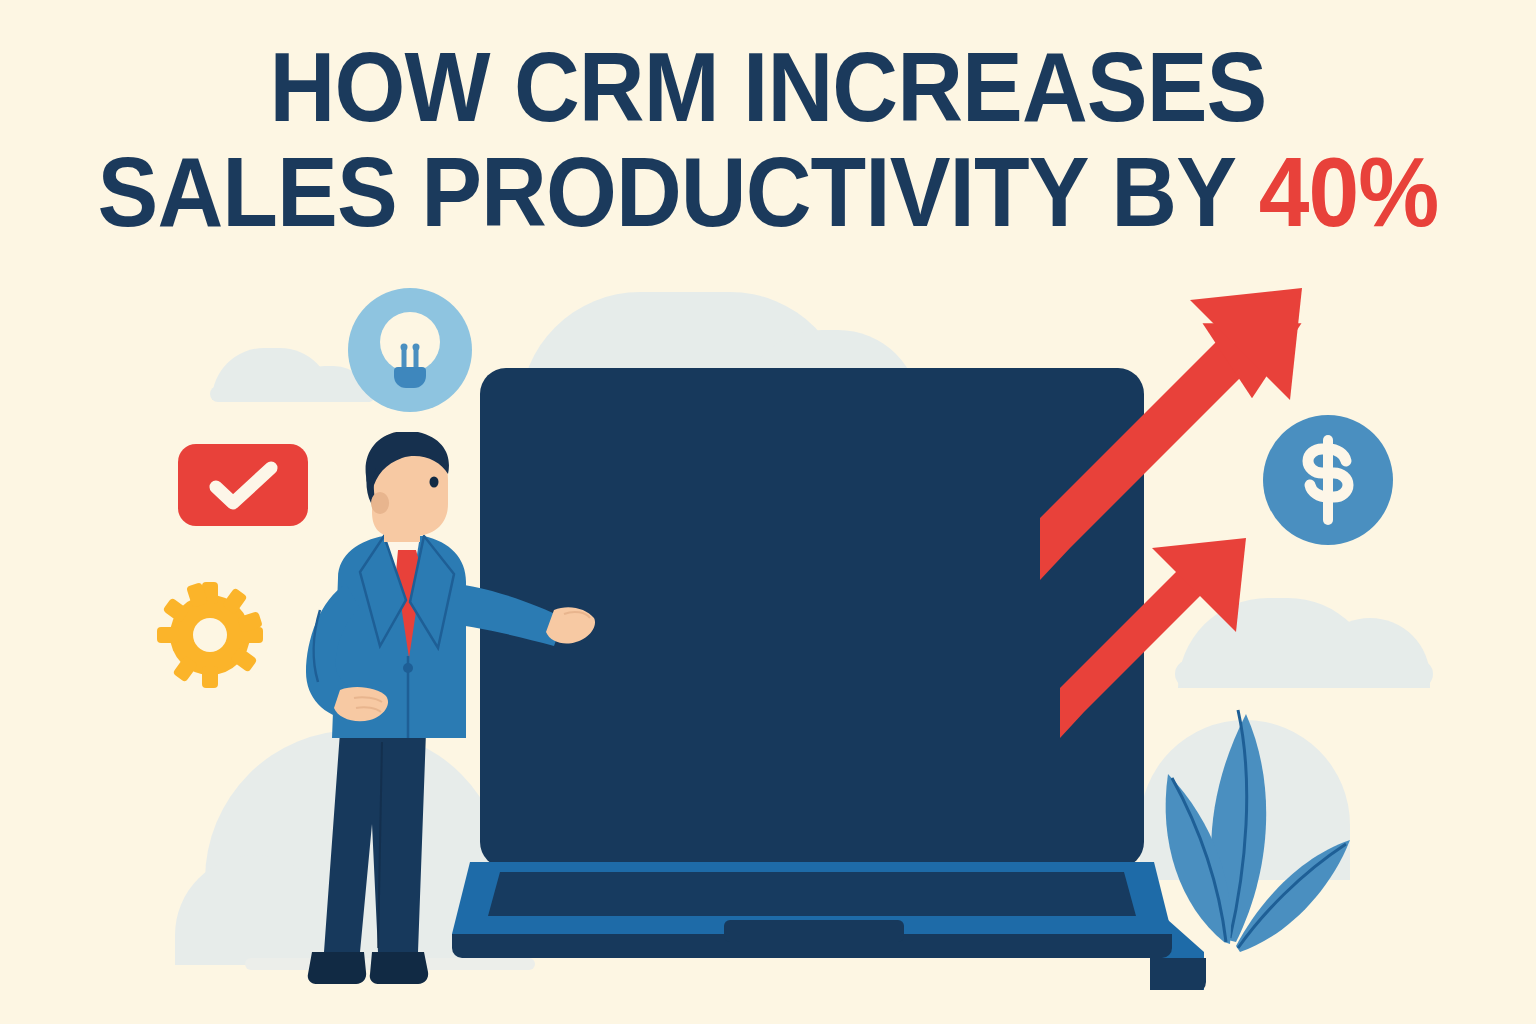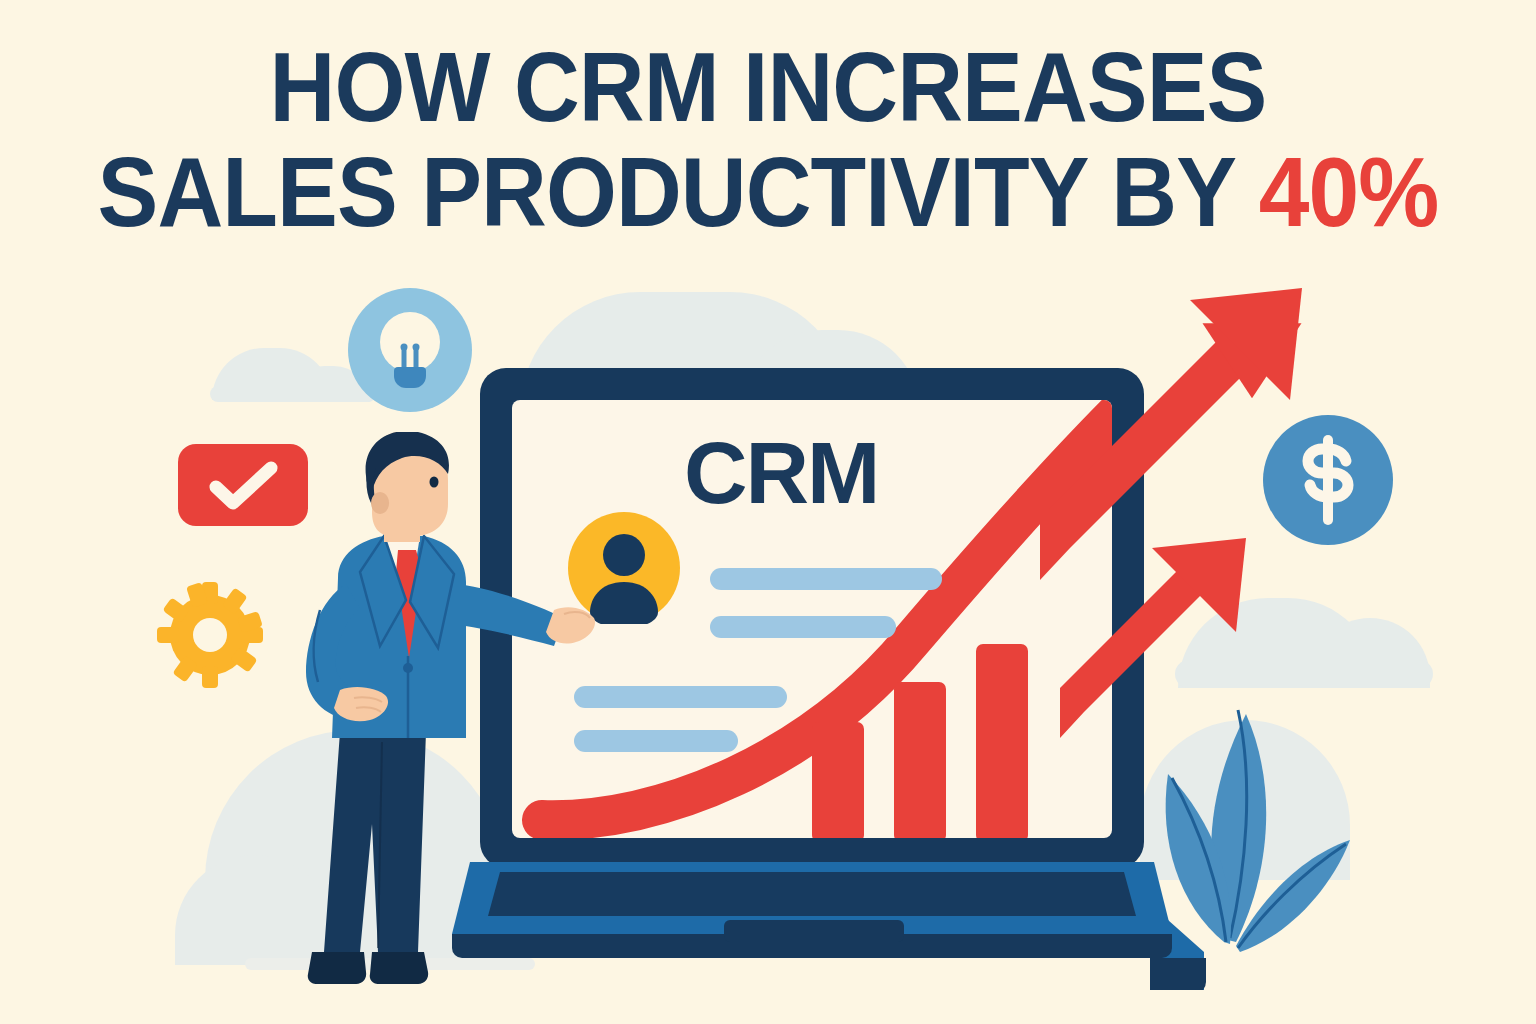--- a/index.html
+++ b/index.html
@@ -247,47 +247,20 @@
   <div id="dollar-badge">
     <svg width="130" height="130" viewBox="0 0 130 130">
       <circle cx="65" cy="65" r="65" fill="#4a8fc0"></circle>
       <rect x="60" y="20" width="10" height="90" rx="5" fill="#fdf6e8"></rect>
       <path d="M83 46 a18 14 0 0 0 -18 -12 h-6 a14 12 0 0 0 0 24 h12 a14 12 0 0 1 0 24 h-6 a18 14 0 0 1 -18 -12" stroke="#fdf6e8" stroke-width="11" fill="none" stroke-linecap="round"></path>
     </svg>
   </div>
 
   <div id="laptop-lid"></div>
 
-  <div id="laptop-screen">
-
-    <svg id="screen-chart" viewBox="0 0 600 438">
-      <path d="M30 420 C 150 424, 300 360, 400 240 C 470 158, 540 78, 612 6" stroke="#e8413a" stroke-width="40" fill="none" stroke-linecap="round"></path>
-    </svg>
-
-    <div id="screen-crm-label">CRM</div>
-
-    <div id="screen-avatar">
-      <svg width="112" height="112" viewBox="0 0 112 112">
-        <ellipse cx="56" cy="56" rx="56" ry="56" fill="#fbb828"></ellipse>
-        <circle cx="56" cy="43" r="21" fill="#17395c"></circle>
-        <path d="M56 70 c -24 0 -34 17 -34 30 c 0 10 16 16 34 16 c 18 0 34 -6 34 -16 c 0 -13 -10 -30 -34 -30 z" fill="#17395c"></path>
-      </svg>
-    </div>
-
-    <div class="screen-line" style="left:198px; top:168px; width:232px;"></div>
-    <div class="screen-line" style="left:198px; top:216px; width:186px;"></div>
-    <div class="screen-line" style="left:62px;  top:286px; width:213px;"></div>
-    <div class="screen-line" style="left:62px;  top:330px; width:164px;"></div>
-
-    <svg id="screen-bars" viewBox="0 0 600 438">
-      <rect x="300" y="322" width="52" height="120" rx="7" fill="#e8413a"></rect>
-      <rect x="382" y="282" width="52" height="160" rx="7" fill="#e8413a"></rect>
-      <rect x="464" y="244" width="52" height="198" rx="7" fill="#e8413a"></rect>
-    </svg>
-  </div>
 
   <div id="arrow-big">
     <svg width="280" height="300" viewBox="0 0 280 300">
       <g fill="#e8413a">
         <path d="M0 300 L30 268 L232 66 L202 36 L0 238 Z"></path>
         <path d="M238 12 L256 100 L168 82 Z" transform="rotate(45 212 56)"></path>
         <path d="M150 20 L262 8 L250 120 L218 88 L182 52 Z"></path>
       </g>
     </svg>
   </div>

